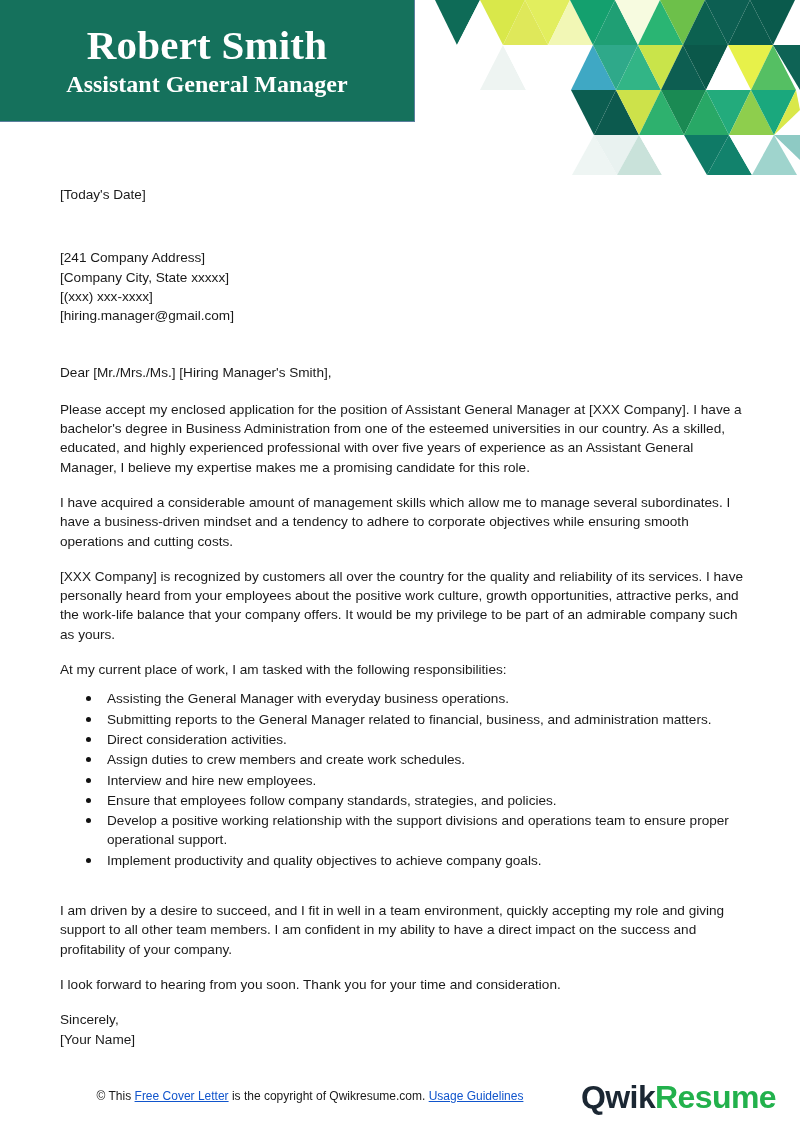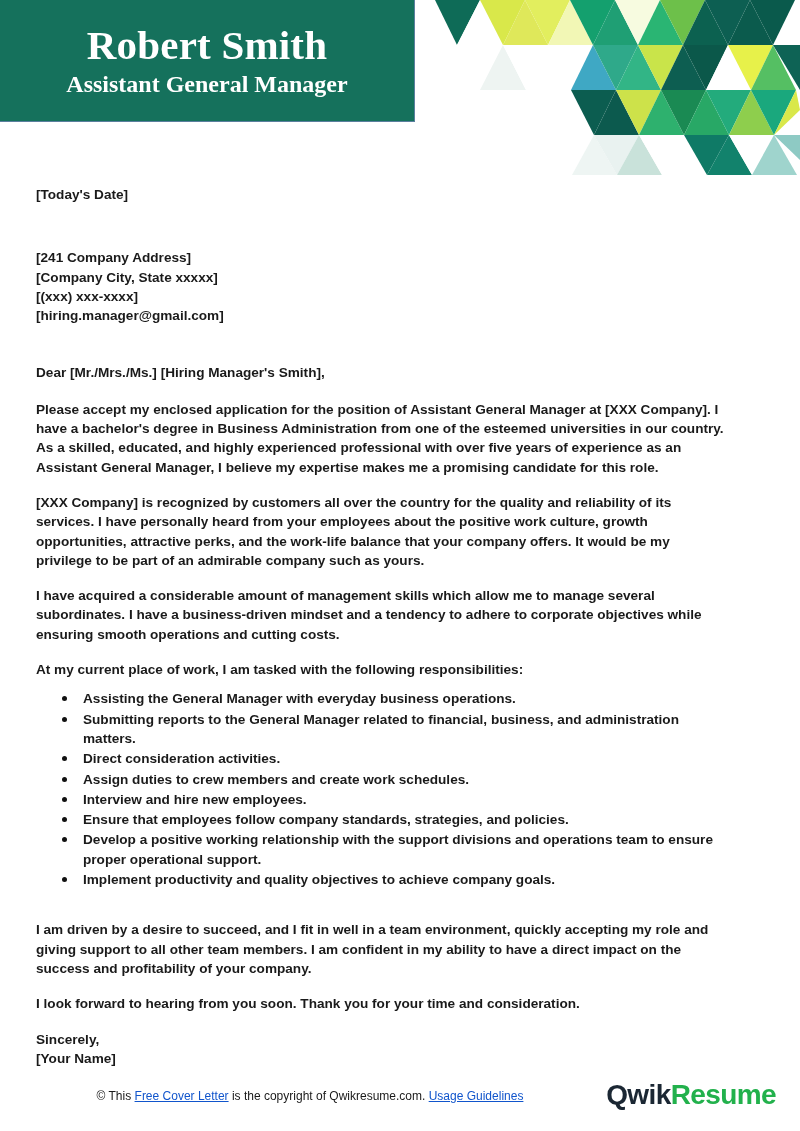--- a/index.html
+++ b/index.html
@@ -68,24 +68,23 @@
     left: 415px;
     top: 0;
     width: 385px;
     height: 175px;
   }
   .tri-deco svg { display: block; }
 
   
   .body-wrap {
     position: absolute;
-    left: 36px;
+    left: 60px;
     top: 185px;
     width: 690px;
-    font-weight: bold;
   }
   .doc-text {
     font-size: 13.6px;
     line-height: 1.42;
     color: #1a1a1a;
   }
   .date-line { margin: 0 0 0 0; }
   .spacer-lg { height: 44px; }
   .addr-line { margin: 0; }
   .spacer-md { height: 38px; }
@@ -136,21 +135,21 @@
     white-space: nowrap;
   }
   .copyright a {
     color: #1155cc;
     text-decoration: underline;
   }
   .logo {
     position: absolute;
     right: 24px;
     top: 10px;
-    font-size: 28px;
+    font-size: 32px;
     font-weight: bold;
     letter-spacing: -0.6px;
     white-space: nowrap;
   }
   .logo .qwik { color: #1b2733; }
   .logo .resume { color: #22b14c; }
 </style>
 </head>
 <body>
 
@@ -241,22 +240,22 @@
     <div class="addr-line">[241 Company Address]</div>
     <div class="addr-line">[Company City, State xxxxx]</div>
     <div class="addr-line">[(xxx) xxx-xxxx]</div>
     <div class="addr-line">[hiring.manager@gmail.com]</div>
 
     <div class="spacer-md"></div>
 
     <div class="salutation">Dear [Mr./Mrs./Ms.] [Hiring Manager's Smith],</div>
 
     <p class="para">Please accept my enclosed application for the position of Assistant General Manager at [XXX Company]. I have a bachelor's degree in Business Administration from one of the esteemed universities in our country. As a skilled, educated, and highly experienced professional with over five years of experience as an Assistant General Manager, I believe my expertise makes me a promising candidate for this role.</p>
+    <p class="para">I have acquired a considerable amount of management skills which allow me to manage several subordinates. I have a business-driven mindset and a tendency to adhere to corporate objectives while ensuring smooth operations and cutting costs.</p>
     <p class="para">[XXX Company] is recognized by customers all over the country for the quality and reliability of its services. I have personally heard from your employees about the positive work culture, growth opportunities, attractive perks, and the work-life balance that your company offers. It would be my privilege to be part of an admirable company such as yours.</p>
-    <p class="para">I have acquired a considerable amount of management skills which allow me to manage several subordinates. I have a business-driven mindset and a tendency to adhere to corporate objectives while ensuring smooth operations and cutting costs.</p>
 
     <p class="para-lead">At my current place of work, I am tasked with the following responsibilities:</p>
 
     <ul class="resp-list">
       <li>Assisting the General Manager with everyday business operations.</li>
       <li>Submitting reports to the General Manager related to financial, business, and administration matters.</li>
       <li>Direct consideration activities.</li>
       <li>Assign duties to crew members and create work schedules.</li>
       <li>Interview and hire new employees.</li>
       <li>Ensure that employees follow company standards, strategies, and policies.</li>

